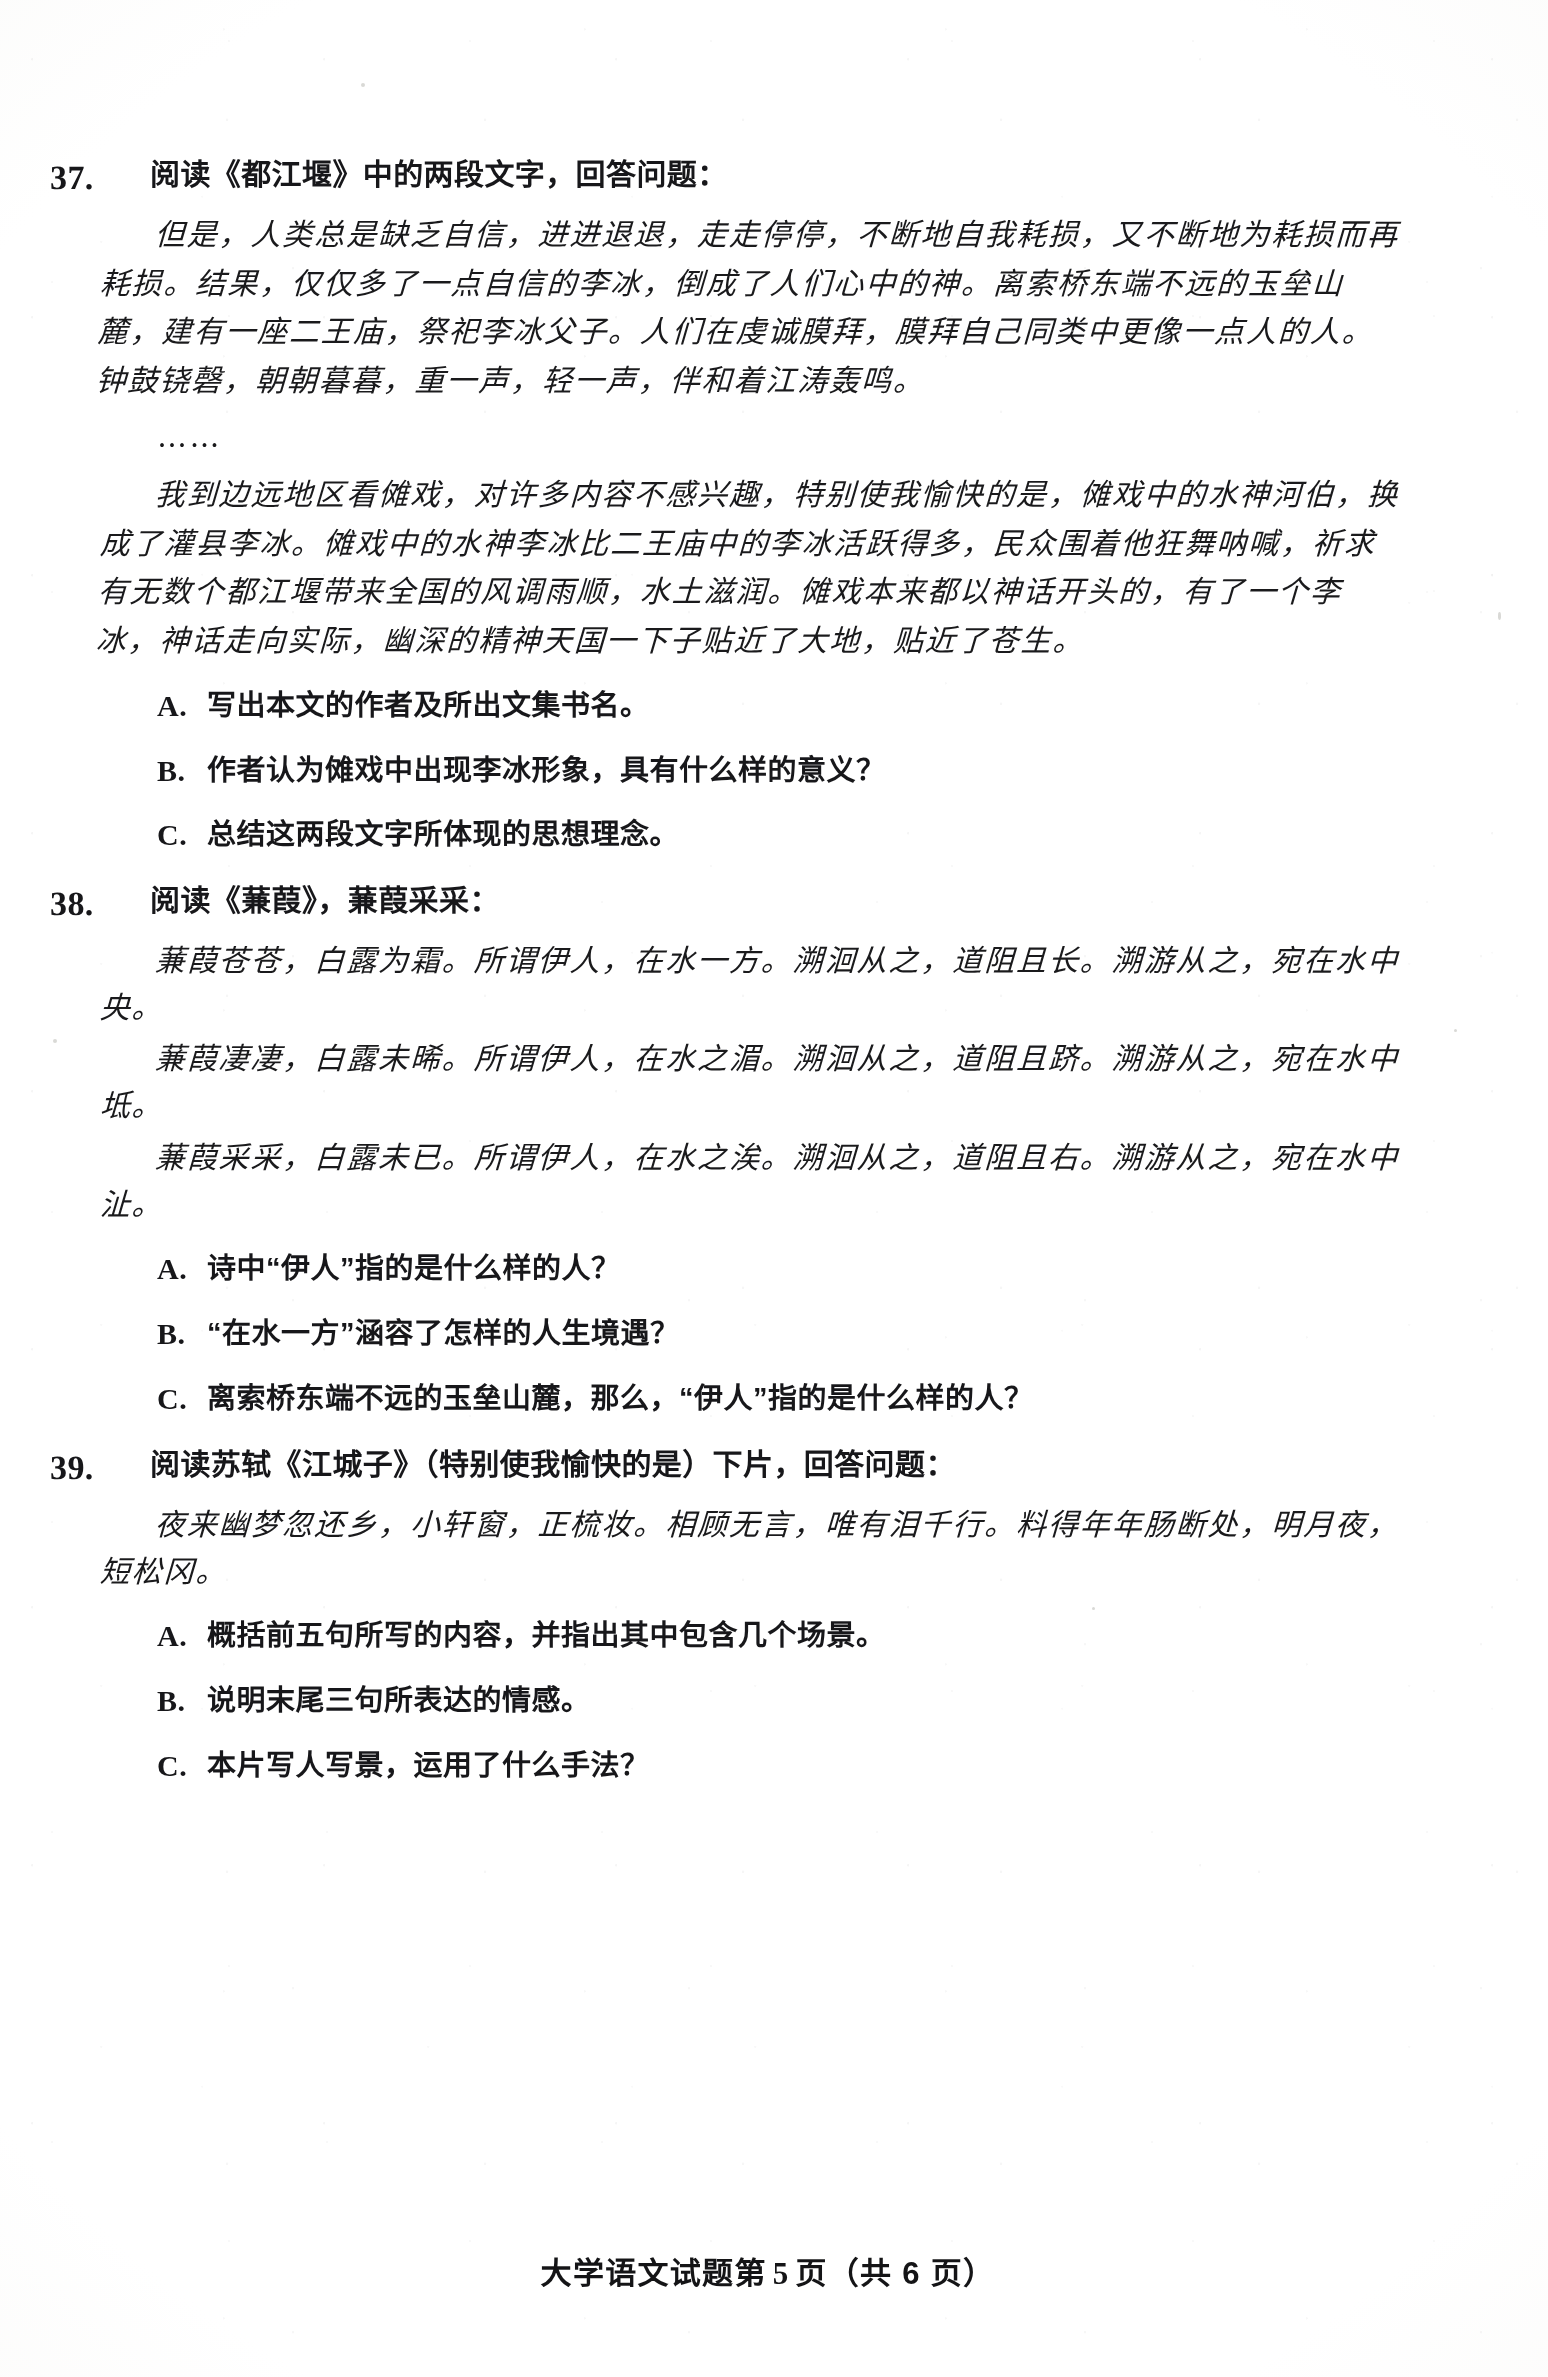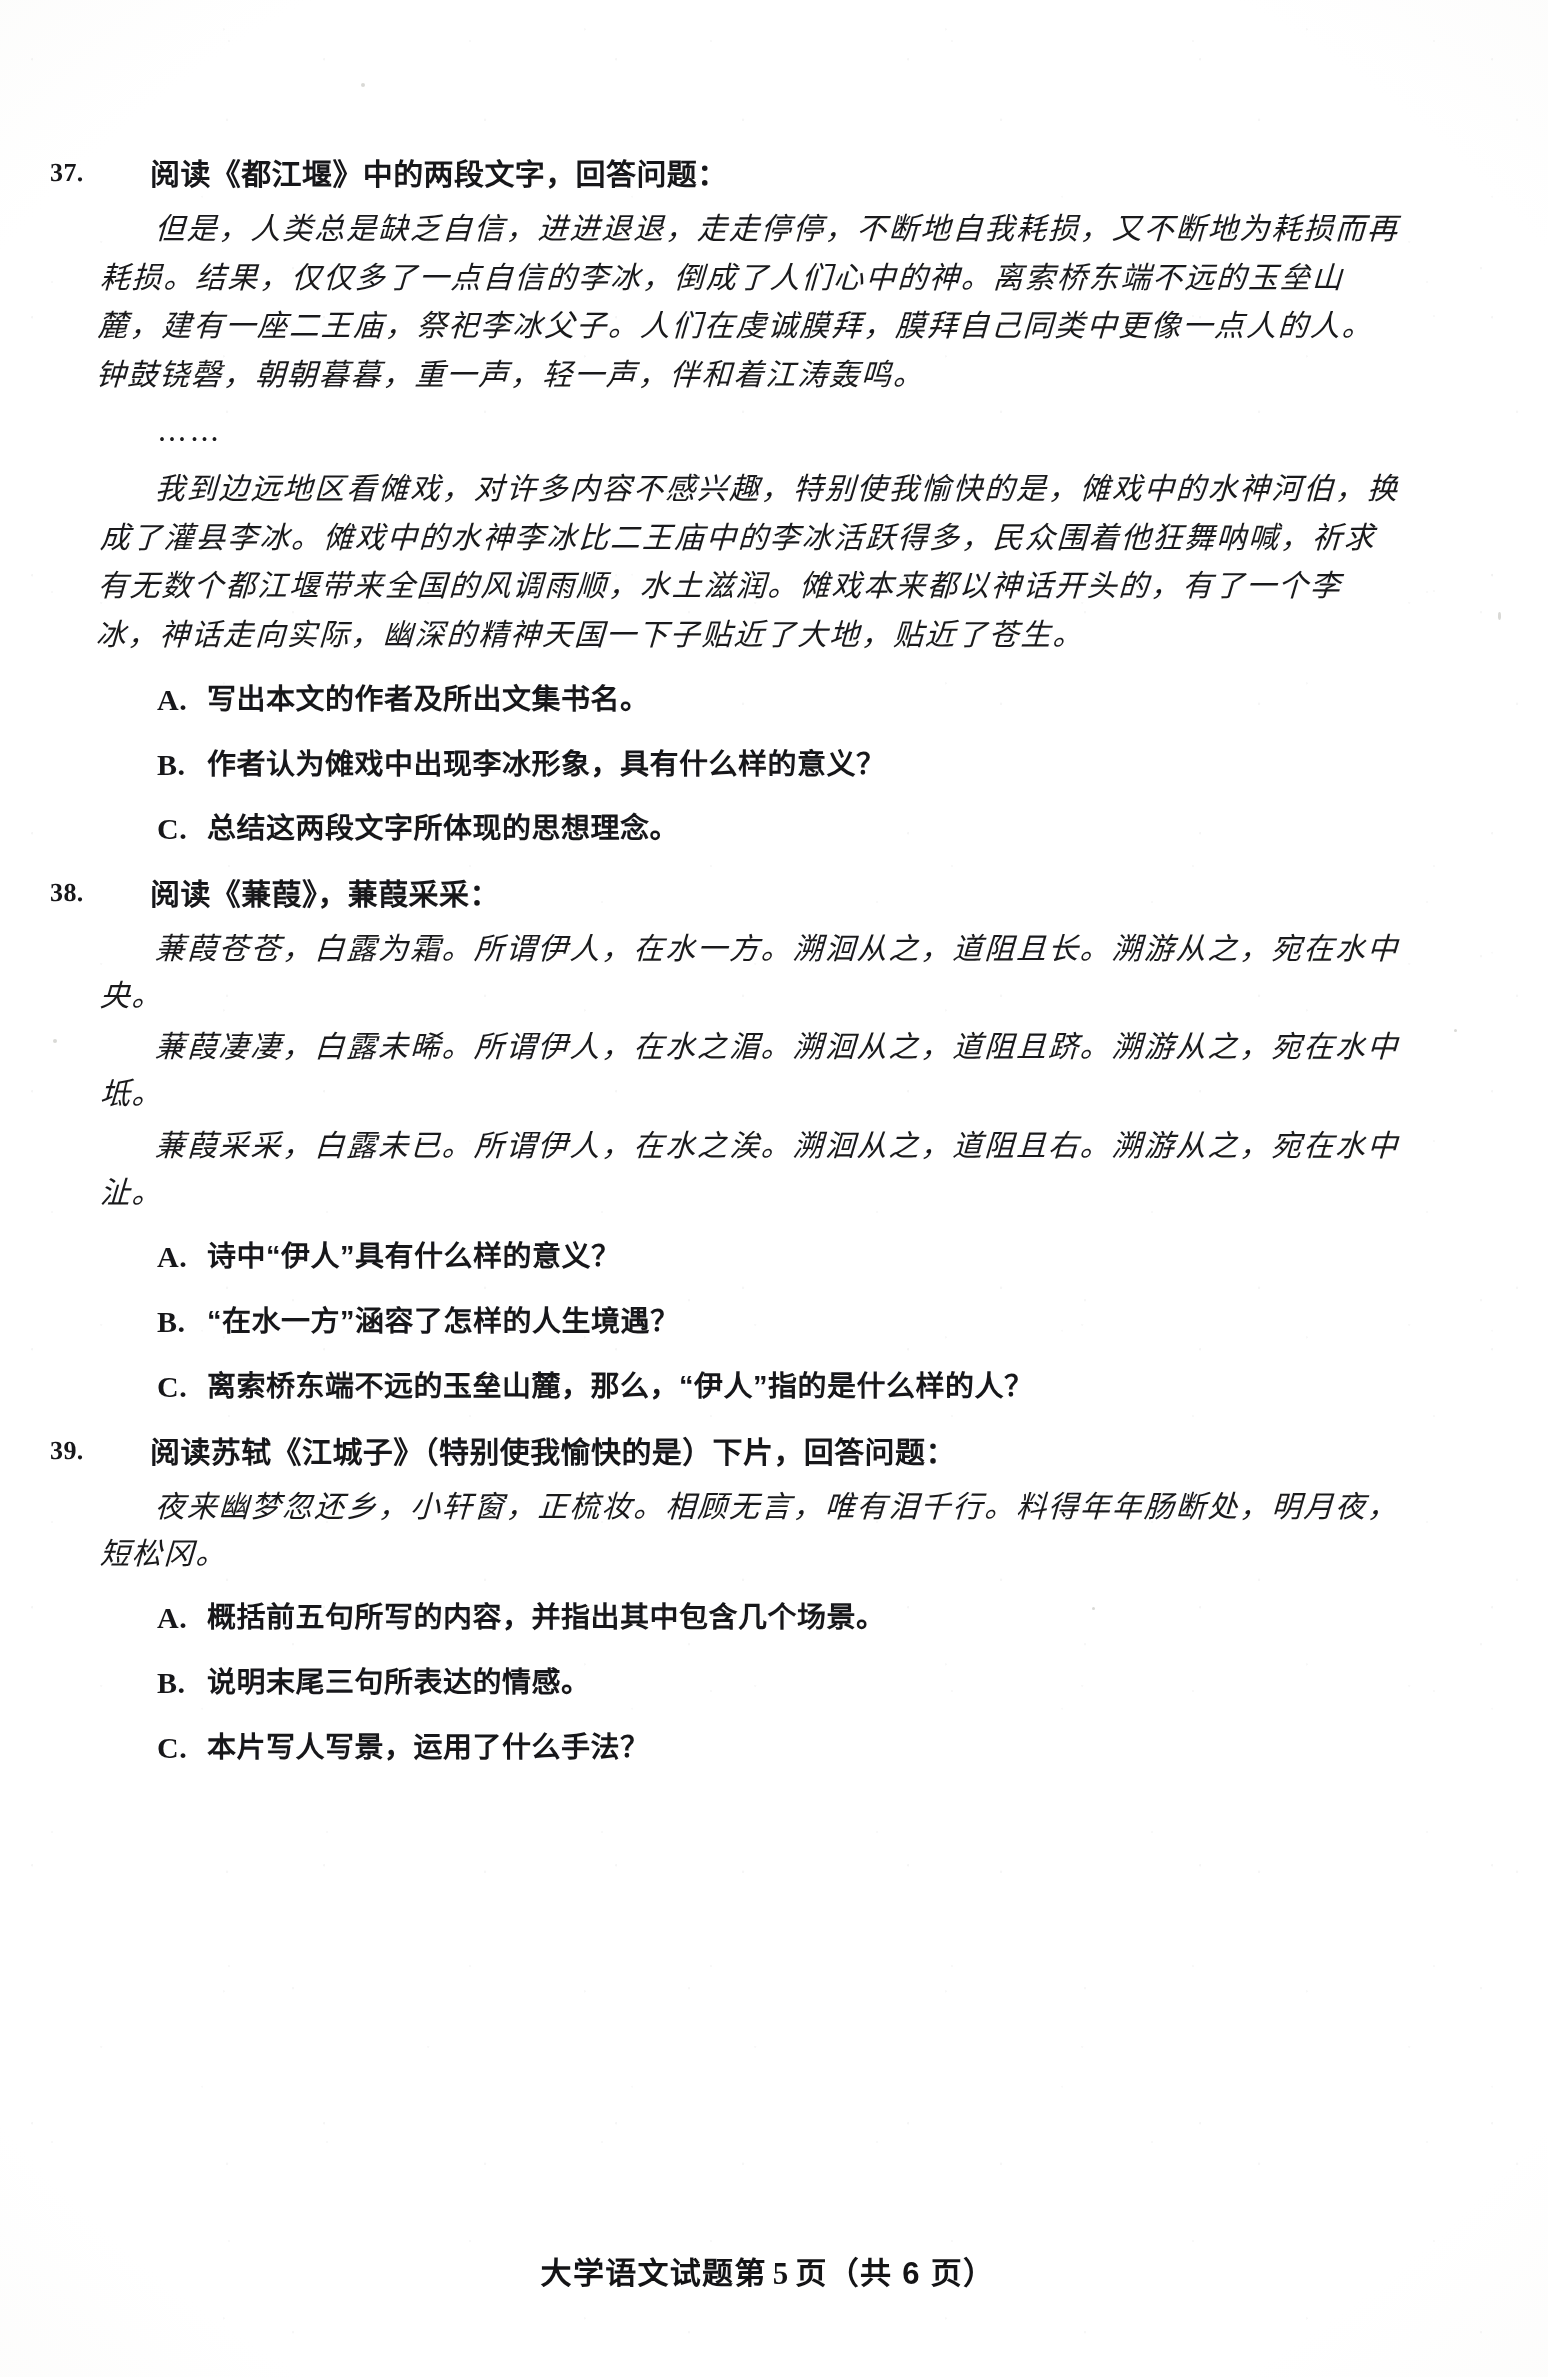--- a/index.html
+++ b/index.html
@@ -67,21 +67,21 @@
     display: flex;
     align-items: flex-start;
     margin: 0 0 6.9px 0;
     text-rendering: geometricPrecision;
   }
   .q-num {
     flex: 0 0 auto;
     width: 60px;
     font-family: "Liberation Serif", "DejaVu Serif", serif;
     font-weight: 700;
-    font-size: 26px;
+    font-size: 34px;
   }
   .q-text { flex: 1 1 auto; margin-left: 40px; }
 
   
   .excerpt {
     font-family: "DejaVu Serif", "Liberation Serif", serif;
     font-size: 30px;
     color: #1a1a1c;
     line-height: 1.58;
     letter-spacing: 1.9px;
@@ -209,21 +209,21 @@
           <span class="q-text">阅读《蒹葭》，蒹葭采采：</span>
         </div>
 
         <p class="excerpt">蒹葭苍苍，白露为霜。所谓伊人，在水一方。溯洄从之，道阻且长。溯游从之，宛在水中央。</p>
         <p class="excerpt">蒹葭凄凄，白露未晞。所谓伊人，在水之湄。溯洄从之，道阻且跻。溯游从之，宛在水中坻。</p>
         <p class="excerpt">蒹葭采采，白露未已。所谓伊人，在水之涘。溯洄从之，道阻且右。溯游从之，宛在水中沚。</p>
 
         <ul class="sub-list">
           <li class="sub-item">
             <span class="sub-label">A.</span>
-            <span class="sub-text">诗中“伊人”具有什么样的意义？</span>
+            <span class="sub-text">诗中“伊人”指的是什么样的人？</span>
           </li>
           <li class="sub-item">
             <span class="sub-label">B.</span>
             <span class="sub-text">“在水一方”涵容了怎样的人生境遇？</span>
           </li>
           <li class="sub-item">
             <span class="sub-label">C.</span>
             <span class="sub-text">离索桥东端不远的玉垒山麓，那么，“伊人”指的是什么样的人？</span>
           </li>
         </ul>

